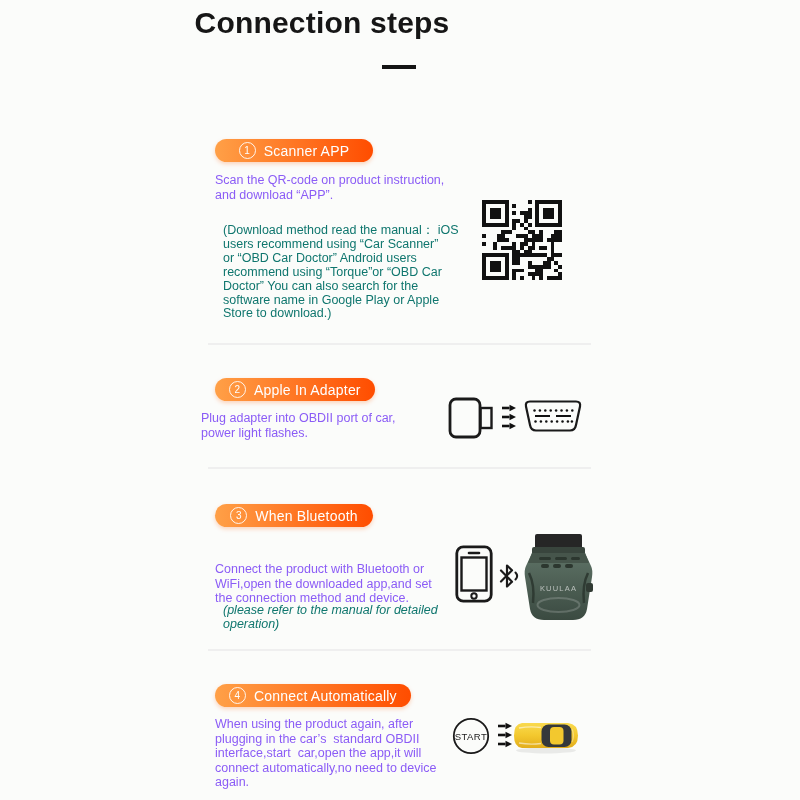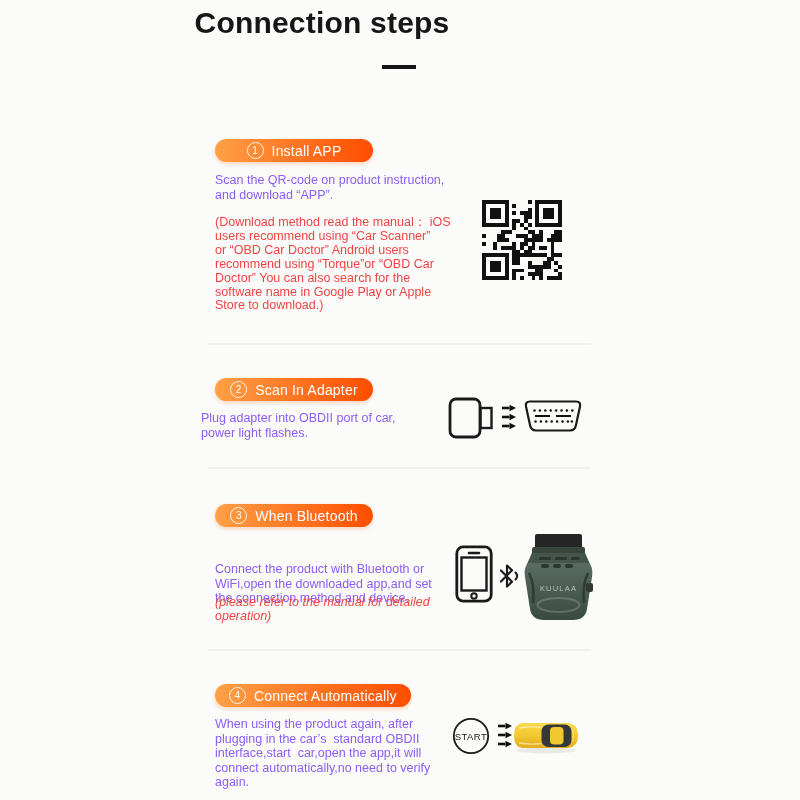--- a/index.html
+++ b/index.html
@@ -37,39 +37,39 @@
     border:1.2px solid rgba(255,255,255,.9);border-radius:50%;
     display:flex;align-items:center;justify-content:center;
     font-size:10px;line-height:1;
   }
   .desc{
     position:absolute;margin:0;
     font-size:12.5px;line-height:14.6px;color:#8b5cf6;
     white-space:pre-wrap;
   }
   .note{
-    position:absolute;margin:0;
-    font-size:12.5px;line-height:13.9px;color:#ef4444;
+    position:absolute;margin:8px;
+    font-size:12.5px;line-height:13.9px;color:#0f766e;
     white-space:pre-wrap;
   }
   .divider{
     position:absolute;left:208px;width:383px;height:2px;background:#efefef;
   }
   svg{display:block;}
   .stroke{fill:none;stroke:#1a1a1a;}
 </style>
 </head>
 <body>
 
 <h1 class="page-title">Connection steps</h1>
 <div class="title-dash"></div>
 
 <div class="pill" style="left:215px;top:139px;">
   <span class="num">1</span>
-  <span>Install APP</span>
+  <span>Scanner APP</span>
 </div>
 <p class="desc" style="left:215px;top:173px;">Scan the QR-code on product instruction,
 and download “APP”.</p>
 <p class="note" style="left:215px;top:216px;">(Download method read the manual： iOS
 users recommend using “Car Scanner”
 or “OBD Car Doctor” Android users
 recommend using “Torque”or “OBD Car
 Doctor” You can also search for the
 software name in Google Play or Apple
 Store to download.)</p>
@@ -297,21 +297,21 @@
         <rect x="19" y="20" width="1" height="1"></rect>
         <rect x="20" y="20" width="1" height="1"></rect>
       </g>
     </svg>
 </div>
 
 <div class="divider" style="top:343px;"></div>
 
 <div class="pill" style="left:215px;top:378px;">
   <span class="num">2</span>
-  <span>Scan In Adapter</span>
+  <span>Apple In Adapter</span>
 </div>
 <p class="desc" style="left:201px;top:411px;">Plug adapter into OBDII port of car,
 power light flashes.</p>
 
 <div class="abs" style="left:448px;top:397px;">
   <svg width="46" height="42" viewBox="0 0 46 42">
     <rect class="stroke" x="2" y="2" width="30" height="38" rx="6" stroke-width="2.8"></rect>
     <rect class="stroke" x="32.5" y="11" width="11" height="20" stroke-width="2.4"></rect>
   </svg>
 </div>
@@ -410,21 +410,21 @@
 
 <div class="divider" style="top:649px;"></div>
 
 <div class="pill" style="left:215px;top:684px;">
   <span class="num">4</span>
   <span>Connect Automatically</span>
 </div>
 <p class="desc" style="left:215px;top:717px;">When using the product again, after
 plugging in the car’s  standard OBDII
 interface,start  car,open the app,it will
-connect automatically,no need to verify
+connect automatically,no need to device
 again.</p>
 
 <div class="abs" style="left:452px;top:717px;">
   <svg width="38" height="38" viewBox="0 0 38 38">
     <circle class="stroke" cx="19" cy="19" r="17.2" stroke-width="1.8"></circle>
     <text x="19" y="22.6" text-anchor="middle" font-size="9.5" letter-spacing=".4" fill="#1c1c1c" font-family="Liberation Sans, sans-serif">START</text>
   </svg>
 </div>
 <div class="abs" style="left:497px;top:722px;">
   <svg width="16" height="26" viewBox="0 0 16 26">

